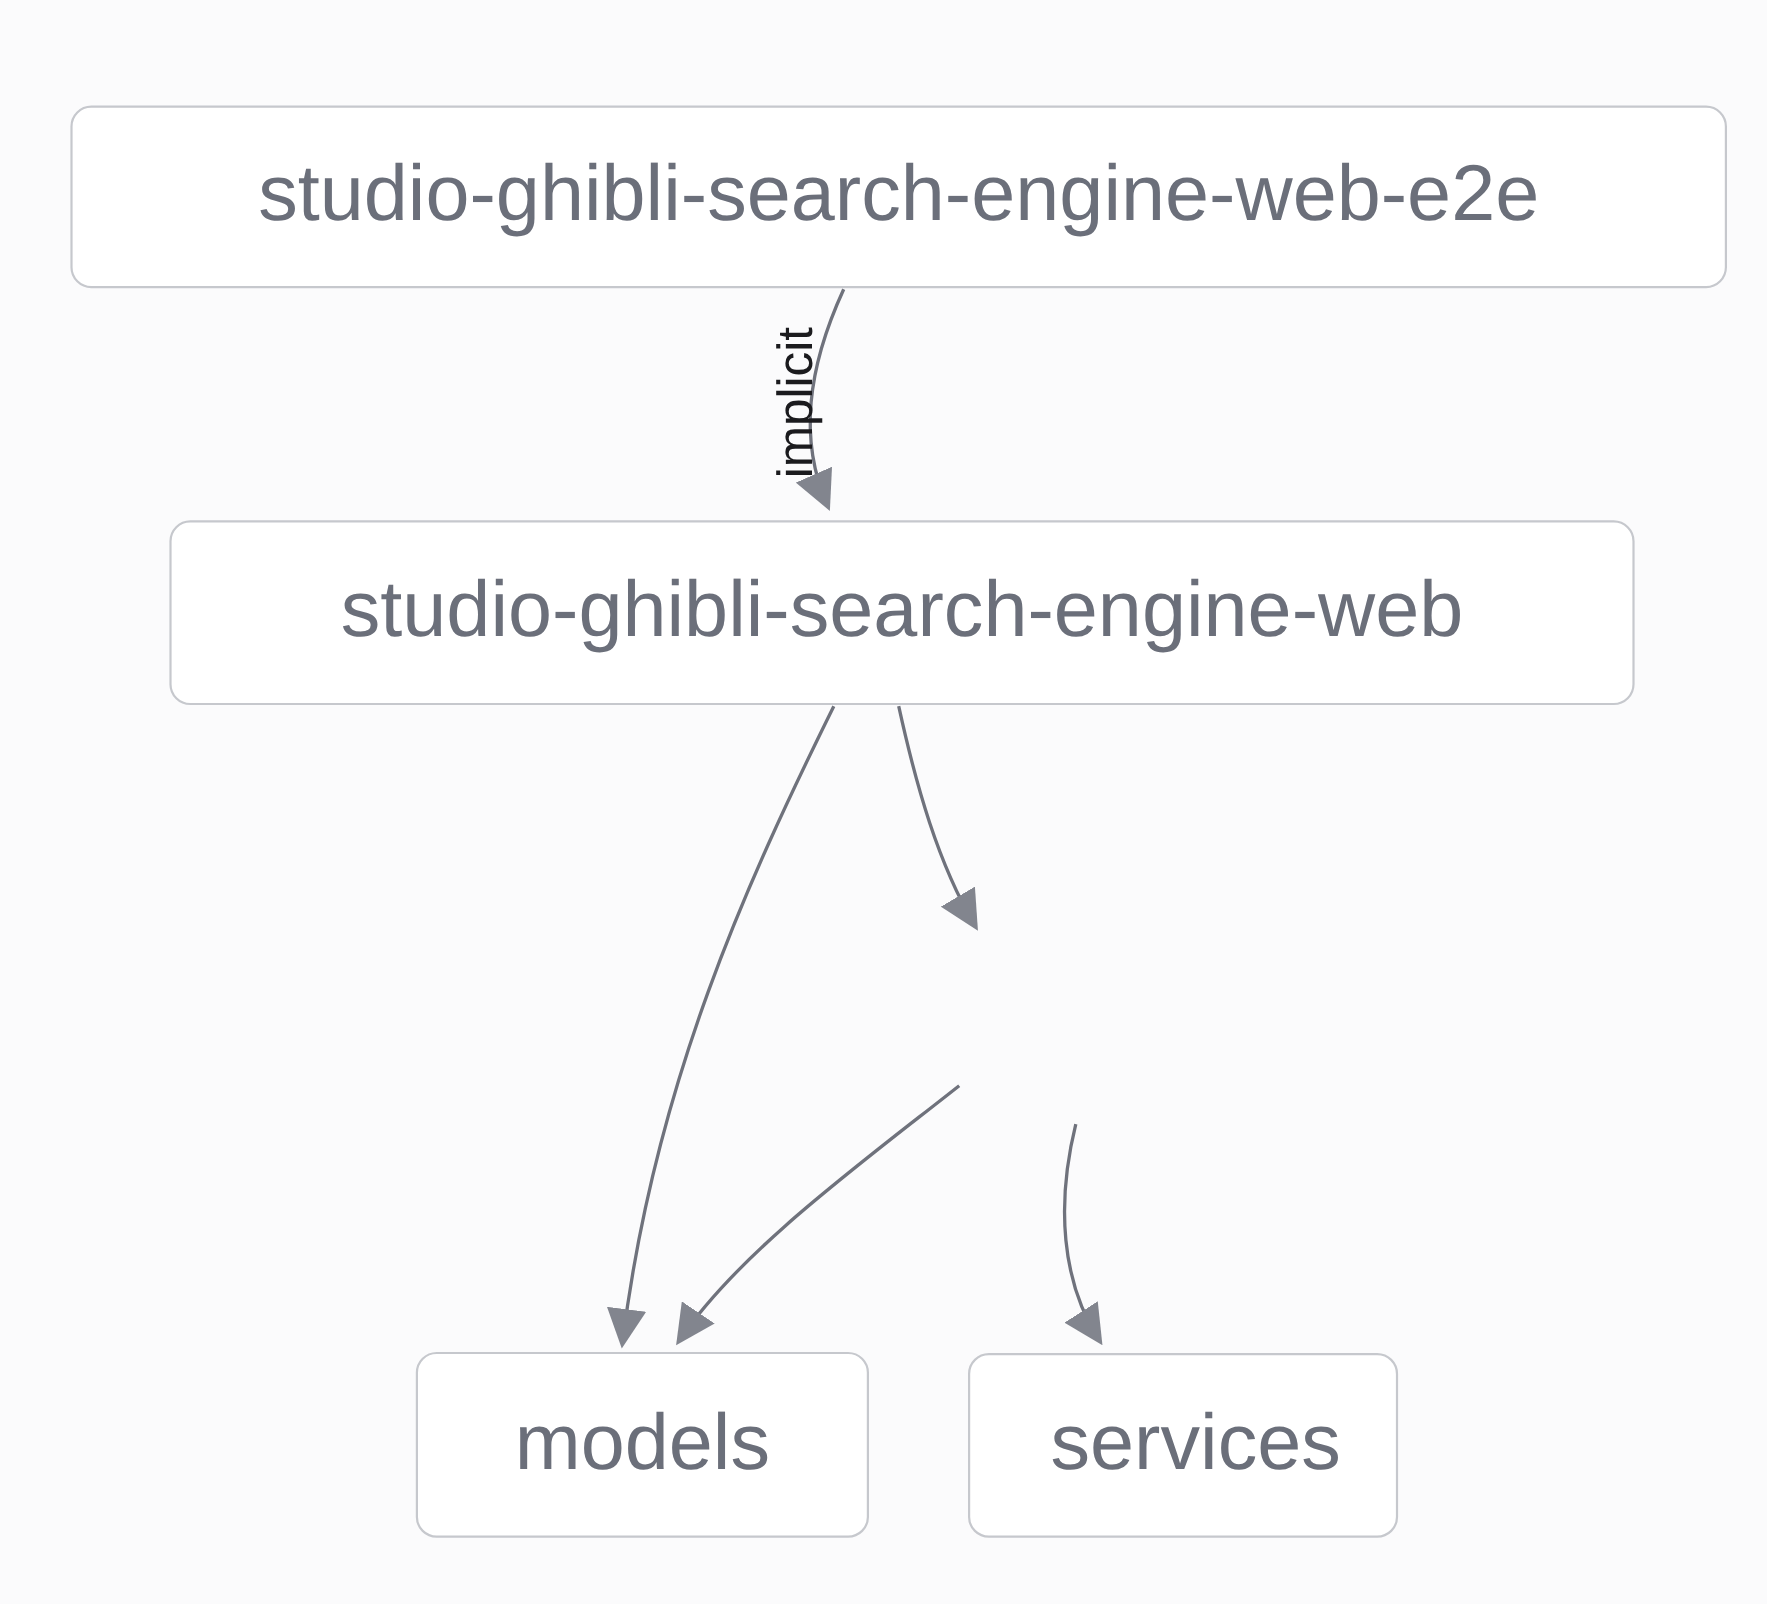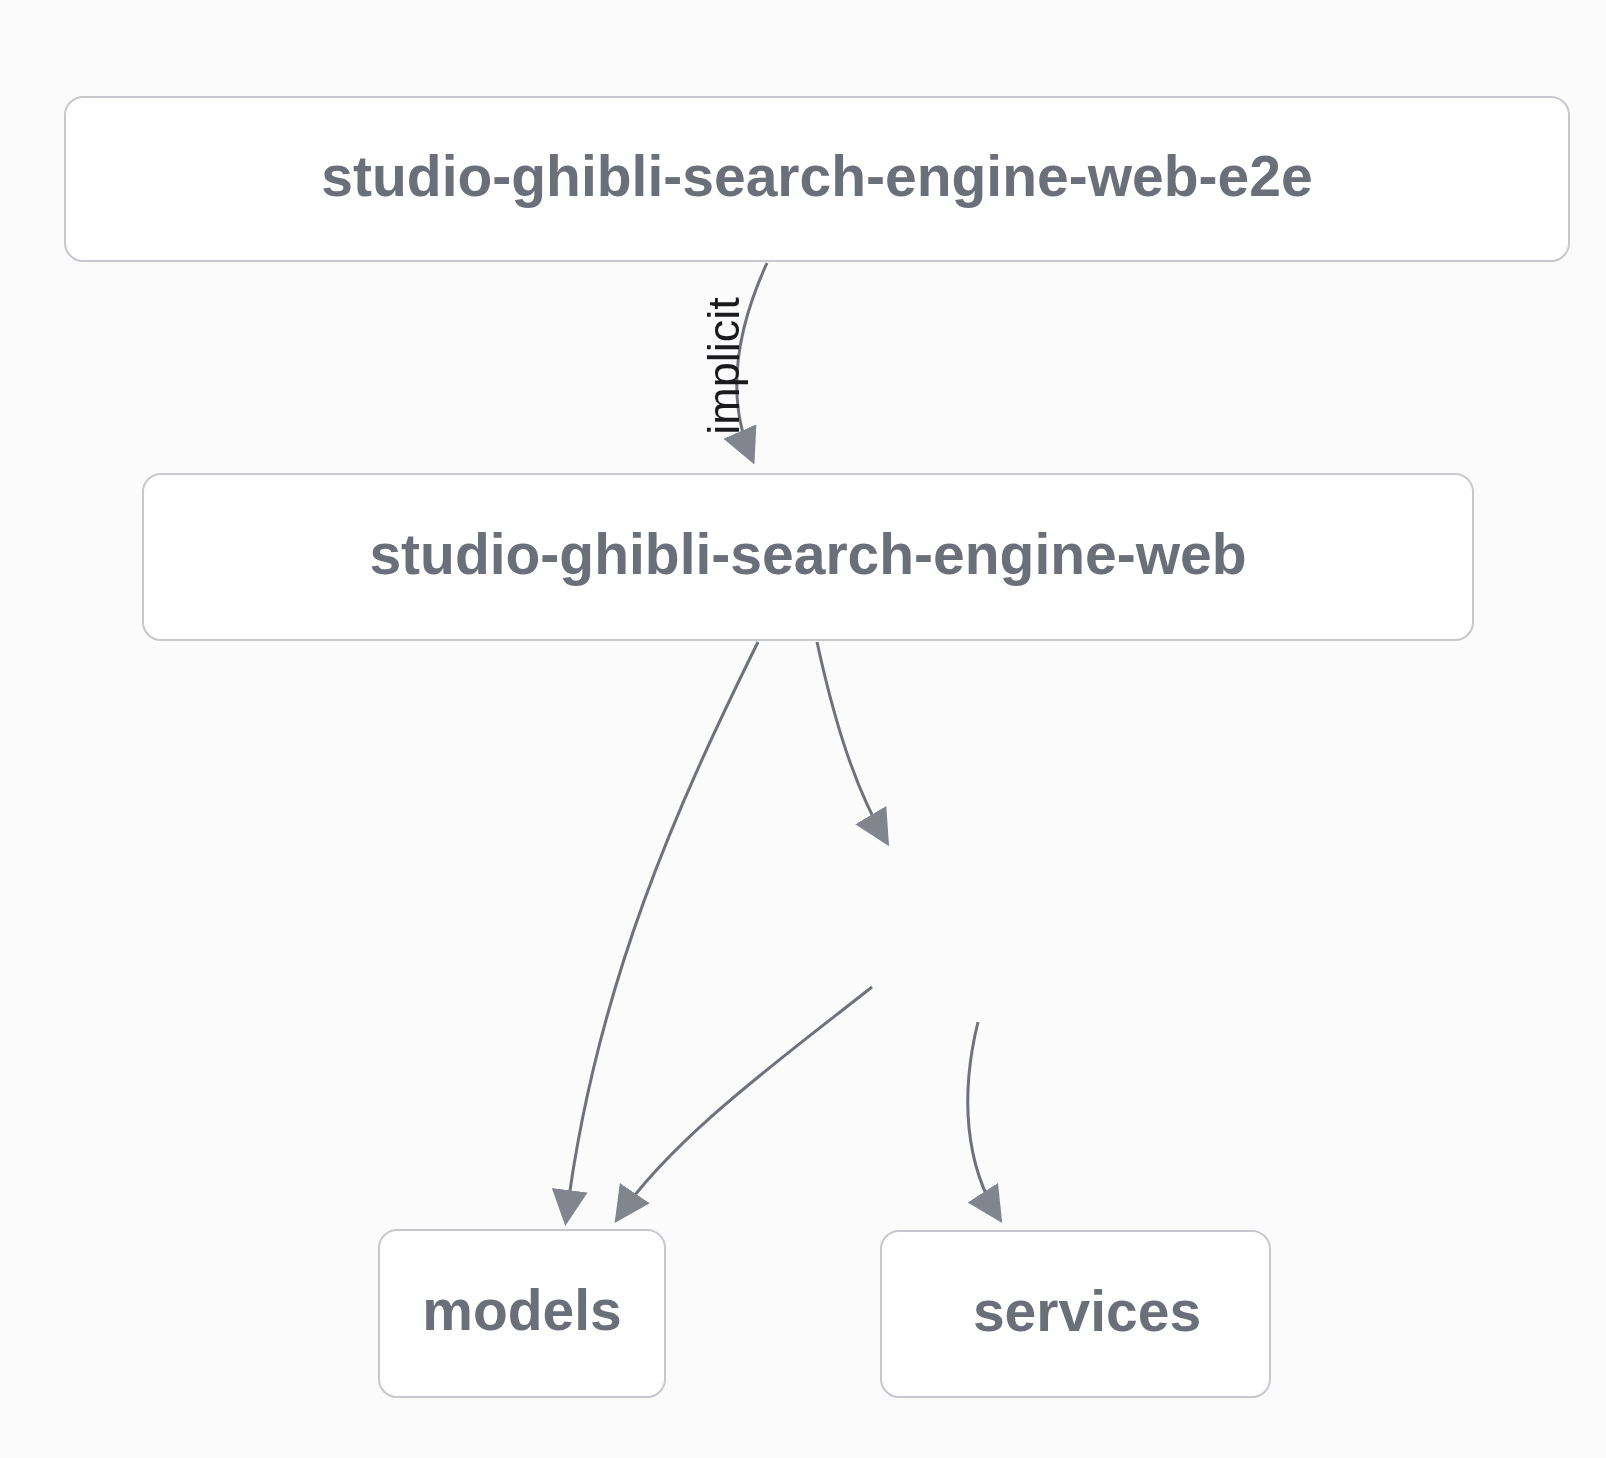--- a/index.html
+++ b/index.html
@@ -37,30 +37,29 @@
     background:var(--node-fill);
     border:2px solid var(--node-border);
     border-radius:19px;
     display:flex;
     align-items:center;
     justify-content:center;
     cursor:pointer;
   }
   .node-label{
     color:var(--node-text);
-    font-size:57px;
+    font-size:72px;
     line-height:1;
     white-space:nowrap;
     padding-bottom:6px;
-    font-weight:bold;
   }
   .node-e2e{left:64px;top:96px;width:1506px;height:166px;}
-  .node-web{left:142px;top:473px;width:1332px;height:168px;}
+  .node-web{left:154px;top:473px;width:1332px;height:168px;}
   .node-store{left:873px;top:853px;width:272px;height:167px;}
-  .node-models{left:378px;top:1229px;width:288px;height:169px;}
+  .node-models{left:378px;top:1229px;width:412px;height:169px;}
   .node-services{left:880px;top:1230px;width:391px;height:168px;padding-left:23px;}
   .edge-label{
     position:absolute;
     left:723px;
     top:366px;
     transform:translate(-50%,-50%) rotate(-90deg);
     font-size:45px;
     color:var(--edge-label-text);
     white-space:nowrap;
     line-height:1;

